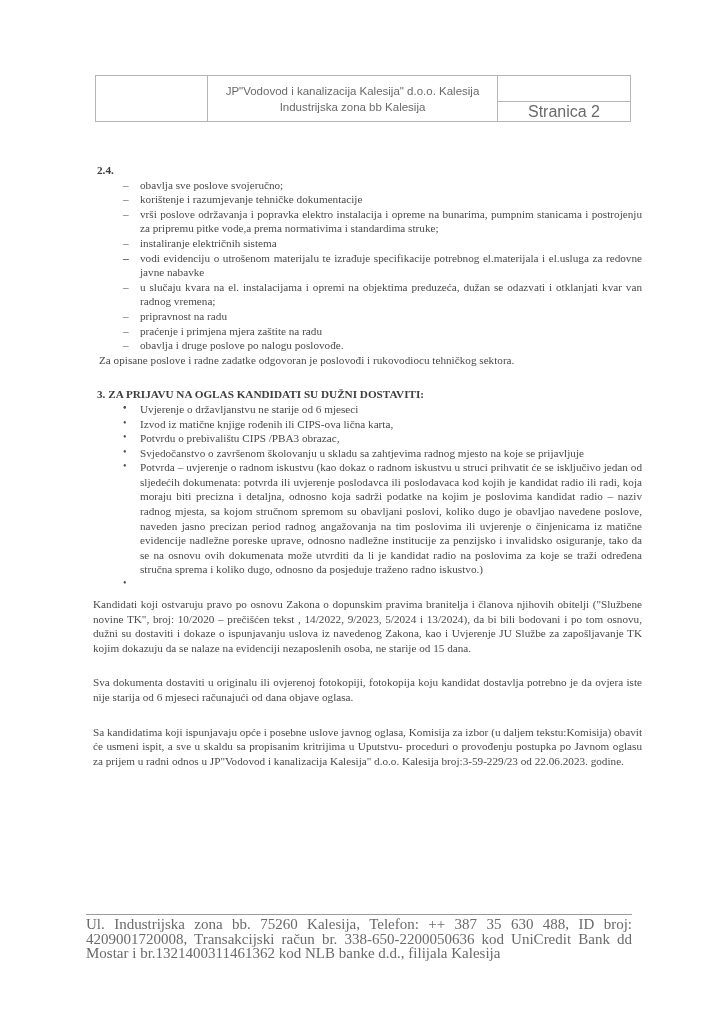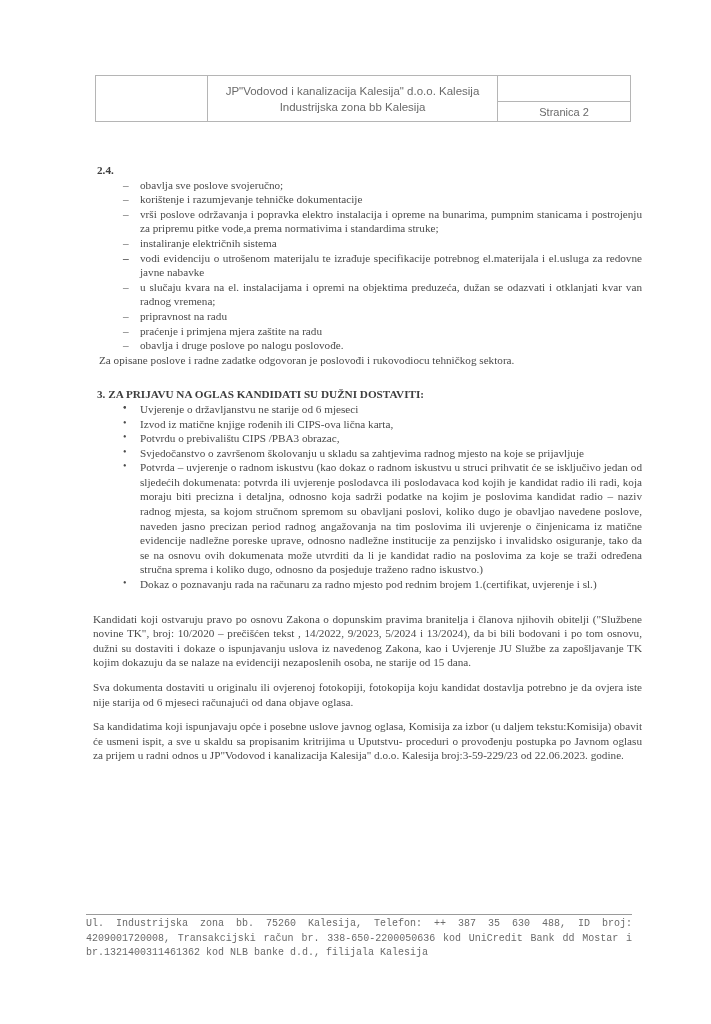--- a/index.html
+++ b/index.html
@@ -10,40 +10,40 @@
   
   .hdr { position:absolute; left:95px; top:75px; width:536px; height:47px;
          border:1px solid #b5b5b5; box-sizing:border-box; display:flex; }
   .hdr-logo { width:112px; height:100%; border-right:1px solid #b5b5b5; box-sizing:border-box; }
   .hdr-mid { width:290px; height:100%; border-right:1px solid #b5b5b5; box-sizing:border-box;
              display:flex; flex-direction:column; align-items:center; justify-content:center;
              font-family:"Liberation Sans","DejaVu Sans",sans-serif; font-size:11.5px; line-height:16px; color:#6a6a6a; }
   .hdr-right { flex:1; display:flex; flex-direction:column; }
   .hdr-right-top { height:25px; border-bottom:1px solid #b5b5b5; }
   .hdr-right-bot { flex:1; display:flex; align-items:center; justify-content:center;
-                   font-family:"Liberation Sans","DejaVu Sans",sans-serif; font-size:11px; color:#6a6a6a; }
+                   font-family:"Liberation Sans","DejaVu Sans",sans-serif; font-size:16px; color:#6a6a6a; }
 
   .content { position:absolute; left:97px; top:163px; width:545px; font-size:11.2px; line-height:14.6px; }
   .h { font-weight:bold; color:#3e3e3e; }
   .h24 { display:flex; }
   .h24 .num { width:24px; }
   ul.dash { list-style:none; margin:0; padding:0 0 0 26px; }
   ul.dash li { position:relative; padding-left:17px; text-align:justify; }
   ul.dash li .mk { position:absolute; left:0; top:0; }
   .note { padding-left:2px; }
   .h3 { margin-top:20px; }
   ul.bul { list-style:none; margin:0; padding:0 0 0 26px; }
   ul.bul li { position:relative; padding-left:17px; text-align:justify; }
   ul.bul li .mk { position:absolute; left:0; top:-1px; font-size:10px; }
-  .para { text-align:justify; margin-top:10px; margin-left:-4px; }
+  .para { text-align:justify; margin-top:20px; margin-left:-4px; }
   .para.first { margin-top:20px; }
 
   .foot-rule { position:absolute; left:86px; top:914px; width:546px; height:1px; background:#9a9a9a; }
   .footer { position:absolute; left:86px; top:917px; width:546px;
-            font-family:Liberation Mono, monospace; font-size:10px; line-height:14.6px;
+            font-family:Liberation Serif, serif; font-size:15px; line-height:14.6px;
             color:#6a6a6a; text-align:justify; }
 </style>
 </head>
 <body>
 
 <div class="page">
 
   <div class="hdr">
     <div class="hdr-logo"></div>
     <div class="hdr-mid">
@@ -75,21 +75,21 @@
     <div class="note">Za opisane poslove i radne zadatke odgovoran je  poslovođi i rukovodiocu tehničkog sektora.</div>
 
     <div class="h h3">3. ZA PRIJAVU NA OGLAS KANDIDATI SU DUŽNI DOSTAVITI:</div>
     <ul class="bul">
       <li><span class="mk">•</span></li>
       <li><span class="mk">•</span><span>Uvjerenje o državljanstvu ne starije od 6 mjeseci</span></li>
       <li><span class="mk">•</span><span>Izvod iz matične knjige rođenih ili CIPS-ova lična karta,</span></li>
       <li><span class="mk">•</span><span>Potvrdu o prebivalištu CIPS /PBA3 obrazac,</span></li>
       <li><span class="mk">•</span><span>Svjedočanstvo o završenom školovanju u skladu sa zahtjevima  radnog mjesto na koje se prijavljuje</span></li>
       <li><span class="mk">•</span><span>Potvrda – uvjerenje o radnom iskustvu (kao dokaz o radnom iskustvu u struci prihvatit će se isključivo jedan od sljedećih dokumenata: potvrda ili uvjerenje poslodavca ili poslodavaca kod kojih je kandidat radio ili radi, koja moraju biti precizna i detaljna, odnosno koja sadrži podatke na kojim je poslovima kandidat radio – naziv radnog mjesta, sa kojom stručnom spremom su obavljani poslovi, koliko dugo je obavljao navedene poslove, naveden jasno precizan period radnog angažovanja na tim poslovima ili uvjerenje o činjenicama iz matične evidencije nadležne poreske uprave, odnosno nadležne institucije za penzijsko i invalidsko osiguranje, tako da se na osnovu ovih dokumenata može utvrditi da li je kandidat radio na poslovima za koje se traži određena stručna sprema i koliko dugo, odnosno da posjeduje traženo radno iskustvo.)</span></li>
-      <li><span class="mk">•</span><span>Dokaz o poznavanju rada na računaru za radno mjesto pod rednim brojem 1.(certifikat, uvjerenje i sl.)</span></li>
+      <li><span class="mk">•</span></li>
     </ul>
 
     <div class="para first">Kandidati koji ostvaruju pravo po osnovu Zakona o dopunskim pravima branitelja i članova njihovih obitelji ("Službene novine TK", broj: 10/2020 – prečišćen tekst , 14/2022, 9/2023, 5/2024 i 13/2024), da bi bili bodovani i po tom osnovu, dužni su dostaviti i dokaze o ispunjavanju uslova iz navedenog Zakona, kao i Uvjerenje JU Službe za zapošljavanje TK kojim dokazuju da se nalaze na evidenciji nezaposlenih osoba, ne starije od 15 dana.</div>
     <div class="para">Sva dokumenta dostaviti u originalu ili ovjerenoj fotokopiji, fotokopija koju kandidat dostavlja potrebno je da ovjera iste nije starija od 6 mjeseci računajući od dana objave oglasa.</div>
     <div class="para">Sa kandidatima koji ispunjavaju opće i posebne uslove javnog oglasa, Komisija za izbor (u daljem tekstu:Komisija) obavit će usmeni ispit, a sve  u skaldu sa propisanim kritrijima u Uputstvu- proceduri o provođenju postupka po Javnom oglasu za prijem u radni odnos u JP"Vodovod i kanalizacija Kalesija" d.o.o. Kalesija broj:3-59-229/23 od 22.06.2023. godine.</div>
   </div>
 
   <div class="foot-rule"></div>
   <div class="footer">Ul. Industrijska zona bb. 75260 Kalesija, Telefon: ++ 387 35 630 488, ID broj: 4209001720008, Transakcijski račun br. 338-650-2200050636 kod UniCredit Bank dd Mostar i br.1321400311461362 kod NLB banke d.d., filijala Kalesija</div>
 </div>

